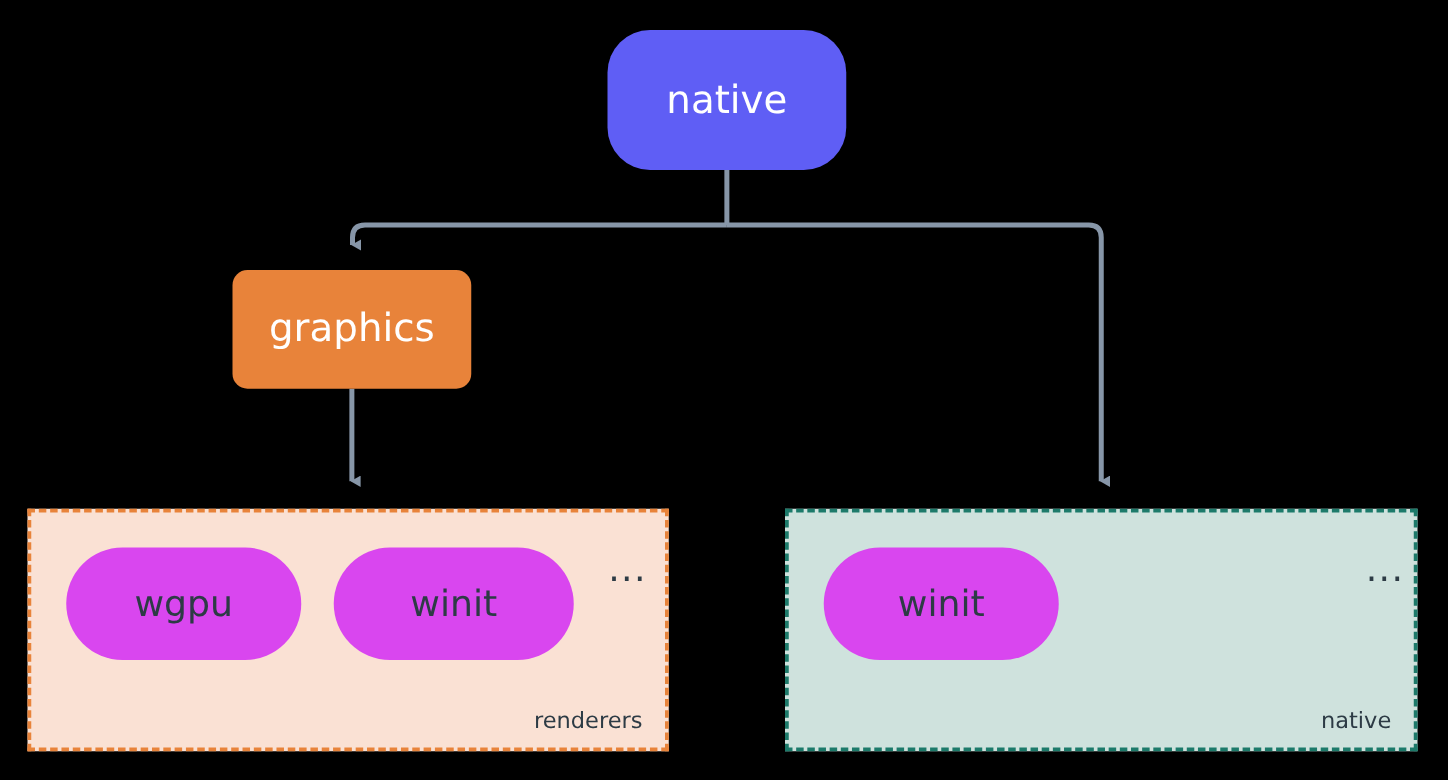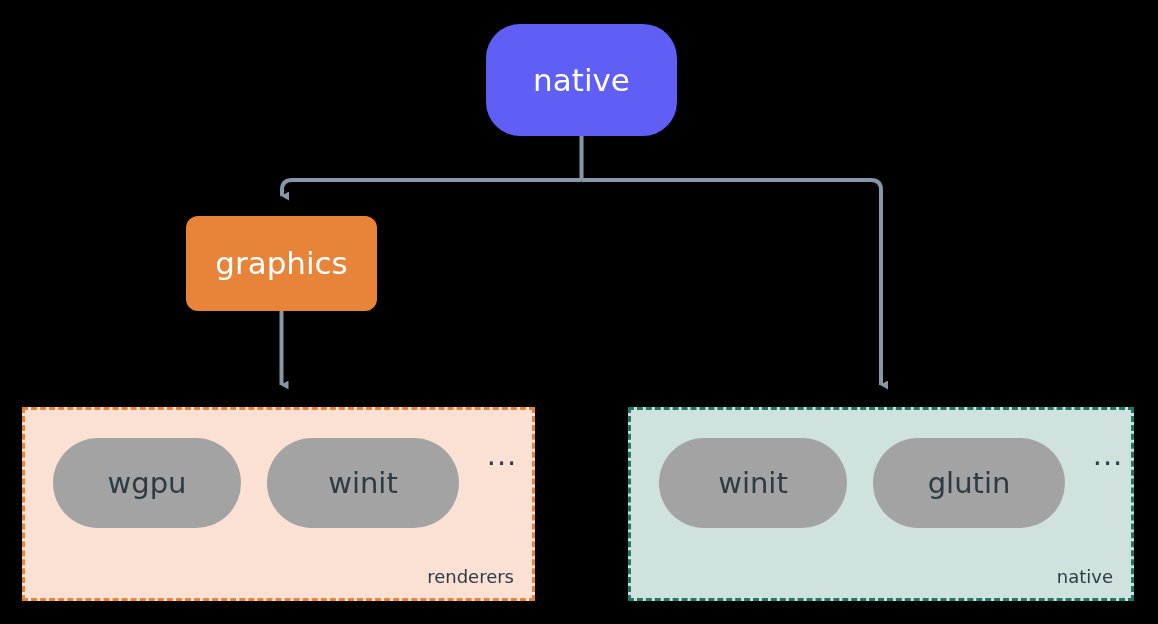--- a/index.html
+++ b/index.html
@@ -96,21 +96,21 @@
     color: #2d3b45;
     line-height: 1;
   }
 
   
   .leaf {
     position: absolute;
     display: flex;
     align-items: center;
     justify-content: center;
-    background: #a3a3a3;
+    background: #d946ef;
     border-radius: 46px;
     height: 90px;
     box-sizing: border-box;
   }
   .leaf .pill-label {
     color: #2d3b45;
     font-size: 29px;
   }
 
   .leaf-wgpu  { left: 28px;  top: 28px; width: 188px; }
@@ -170,20 +170,17 @@
       <span class="pill-label">winit</span>
     </div>
     <div class="ellipsis ellipsis-renderers">...</div>
     <div class="group-label">renderers</div>
   </div>
 
   <div class="group-box group-shells">
     <div class="leaf leaf-winit">
       <span class="pill-label">winit</span>
     </div>
-    <div class="leaf leaf-glutin">
-      <span class="pill-label">glutin</span>
-    </div>
     <div class="ellipsis ellipsis-shells">...</div>
     <div class="group-label">native</div>
   </div>
 
 </div>
 
 </body></html>

